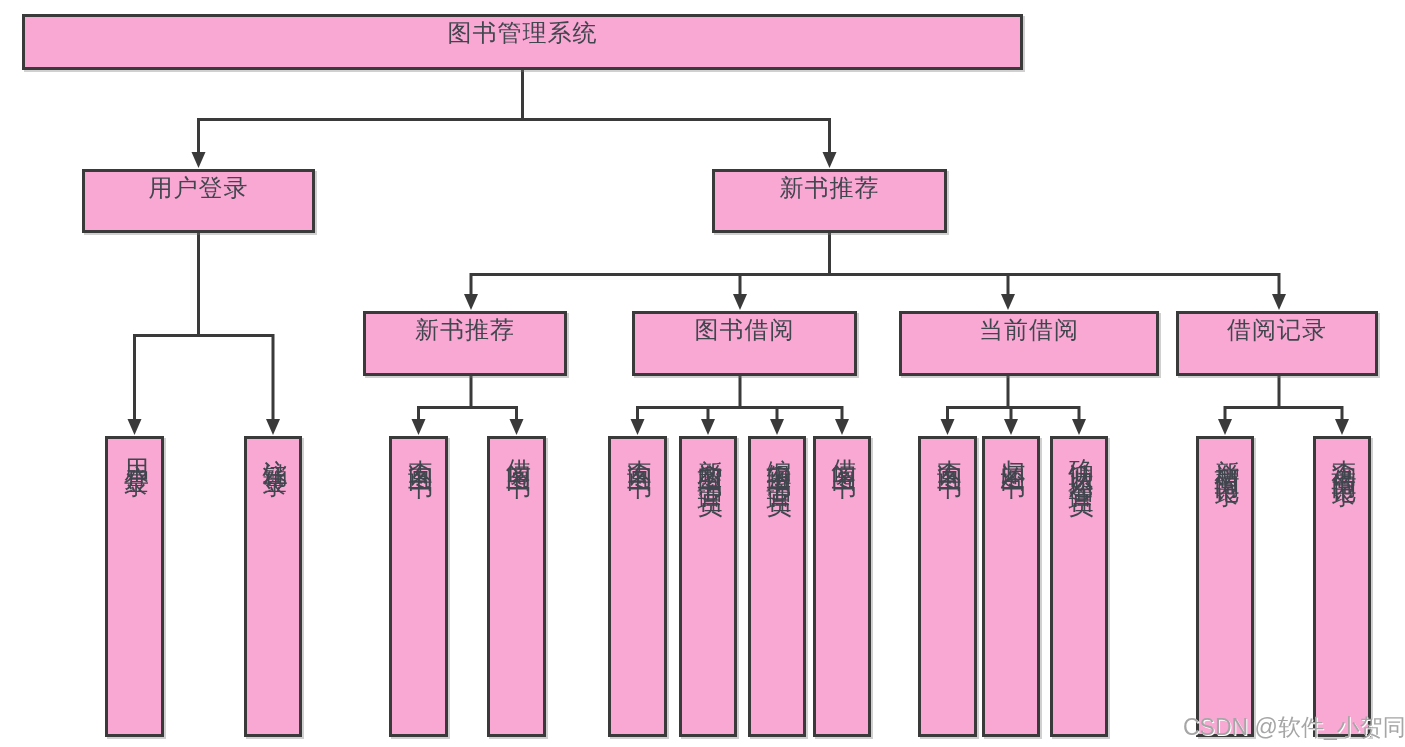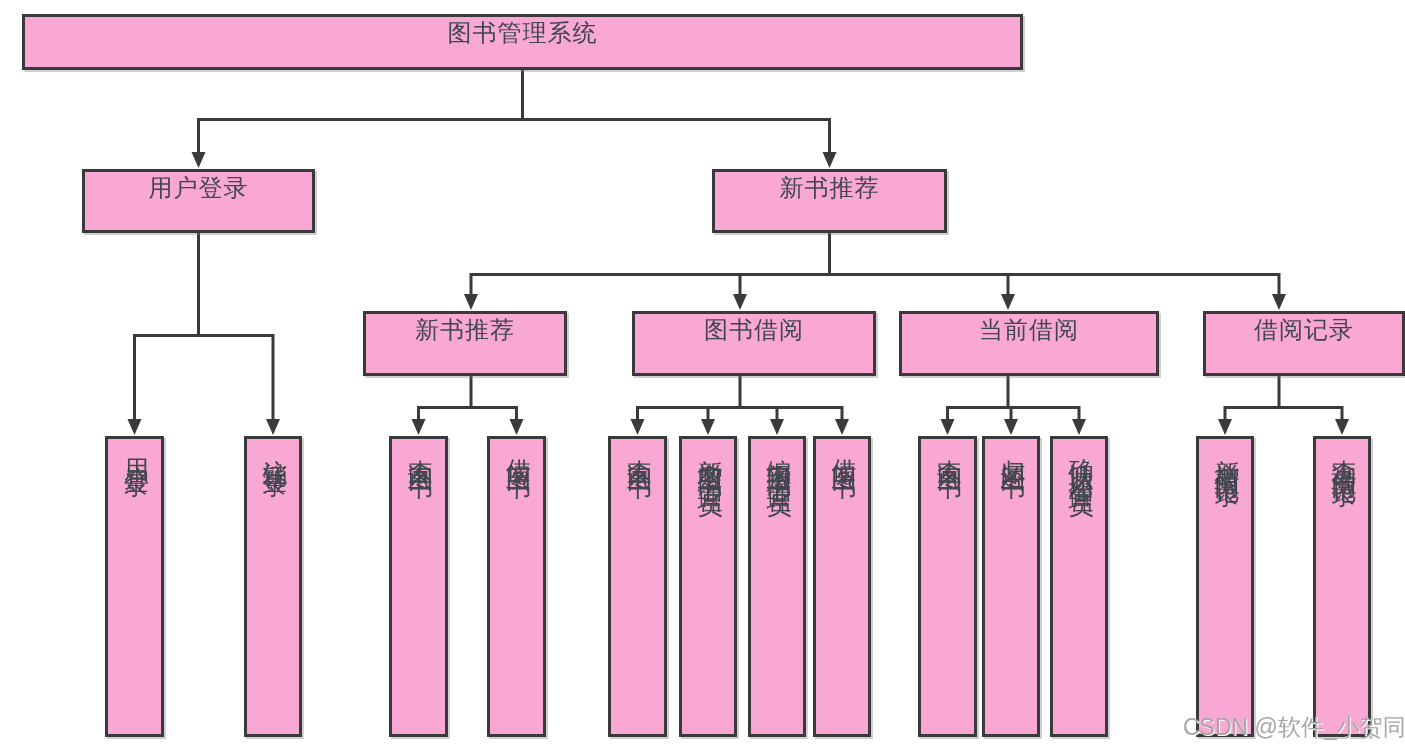--- a/index.html
+++ b/index.html
@@ -129,27 +129,27 @@
   <div class="box branch-box" style="left:82px; width:233px;">
     <span class="hlabel">用户登录</span>
   </div>
   <div class="box branch-box" style="left:712px; width:235px;">
     <span class="hlabel">新书推荐</span>
   </div>
 
   <div class="box module-box" style="left:363px; width:204px;">
     <span class="hlabel">新书推荐</span>
   </div>
-  <div class="box module-box" style="left:632px; width:244px;">
+  <div class="box module-box" style="left:632px; width:225px;">
     <span class="hlabel">图书借阅</span>
   </div>
   <div class="box module-box" style="left:899px; width:260px;">
     <span class="hlabel">当前借阅</span>
   </div>
-  <div class="box module-box" style="left:1203px; width:202px;">
+  <div class="box module-box" style="left:1176px; width:202px;">
     <span class="hlabel">借阅记录</span>
   </div>
 
   <div class="box leaf" style="left:105px; width:59px;">
     <span class="vtext">用户登录</span>
   </div>
   <div class="box leaf" style="left:244px; width:58px;">
     <span class="vtext">注销登录</span>
   </div>
   <div class="box leaf" style="left:389px; width:59px;">

